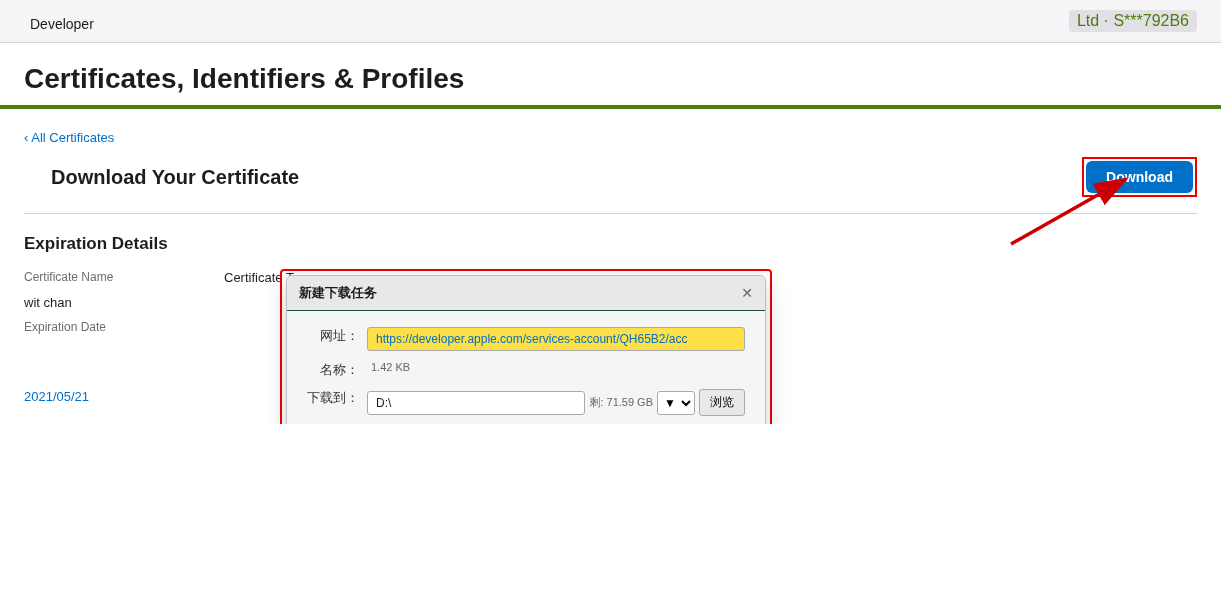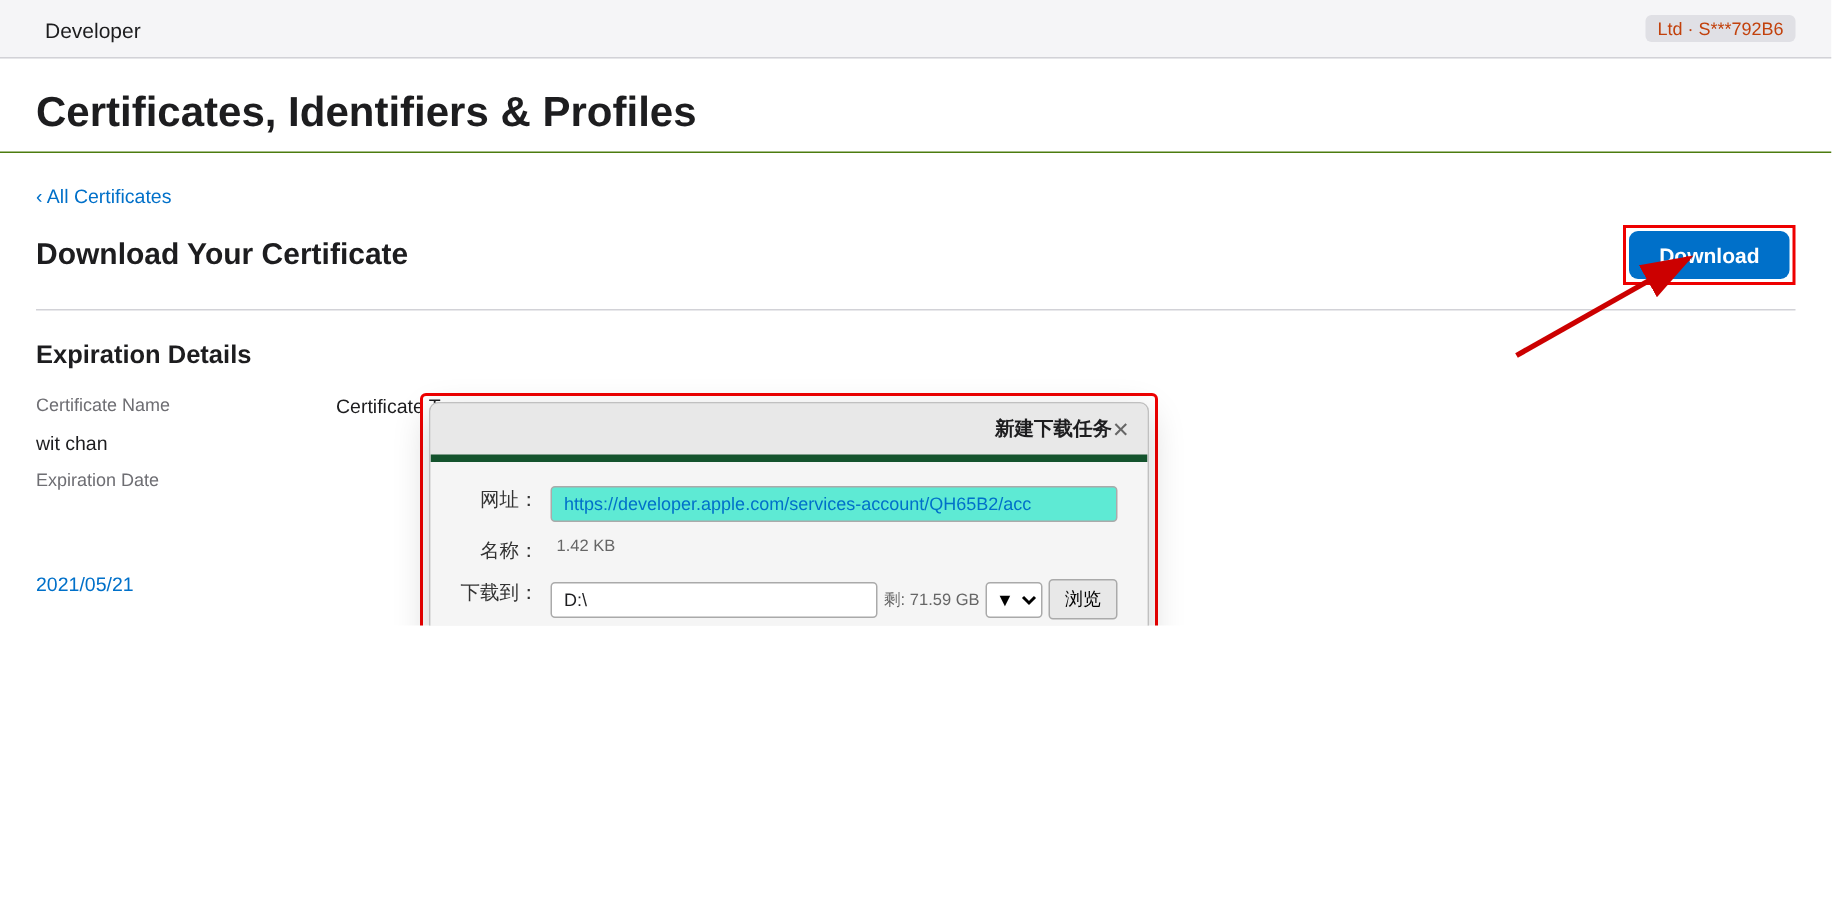--- a/index.html
+++ b/index.html
@@ -24,31 +24,31 @@
       align-items: center;
       gap: 6px;
       font-size: 14px;
       font-weight: 500;
       color: #1d1d1f;
     }
     .apple-icon {
       font-size: 18px;
     }
     .header-account {
-      font-size: 12px;
-      color: #c2410c;
+      font-size: 16px;
+      color: #4d7c0f;
       background: #e0e0e5;
       padding: 2px 8px;
       border-radius: 4px;
     }
 
     
     .page-title-bar {
       padding: 20px 24px 10px 24px;
-      border-bottom: 1px solid #4d7c0f;
+      border-bottom: 4px solid #4d7c0f;
     }
     .page-title {
       font-size: 28px;
       font-weight: 700;
       color: #1d1d1f;
     }
 
     
     .content {
       padding: 20px 24px;
@@ -63,20 +63,21 @@
     }
     .back-link::before {
       content: "‹ ";
     }
 
     .section-header {
       display: flex;
       align-items: center;
       justify-content: space-between;
       margin-bottom: 16px;
+      margin-left: 27px;
     }
     .section-title {
       font-size: 20px;
       font-weight: 700;
       color: #1d1d1f;
     }
 
     .download-btn {
       background: #0070c9;
       color: #fff;
@@ -140,25 +141,25 @@
     .dialog-box {
       background: #f0f0f0;
       border: 1px solid #c0c0c0;
       border-radius: 6px;
       width: 480px;
       box-shadow: 0 8px 24px rgba(0,0,0,0.18);
       overflow: hidden;
     }
     .dialog-titlebar {
       background: #e8e8e8;
-      border-bottom: 5px solid #14532d;
+      border-bottom: 1px solid #14532d;
       padding: 8px 12px;
       display: flex;
       align-items: center;
-      justify-content: flex-end;
+      justify-content: space-between;
     }
     .dialog-title {
       font-size: 13px;
       font-weight: 600;
       color: #1d1d1f;
     }
     .dialog-close {
       cursor: pointer;
       font-size: 14px;
       color: #666;
@@ -182,21 +183,21 @@
       width: 52px;
       text-align: right;
       flex-shrink: 0;
     }
     .dialog-input {
       flex: 1;
       font-size: 12px;
       padding: 4px 8px;
       border: 1px solid #aaa;
       border-radius: 3px;
-      background: #5eead4;
+      background: #fde047;
       color: #0070c9;
       outline: none;
     }
     .dialog-input.filename {
       color: #1d1d1f;
       font-weight: 500;
     }
     .filesize-badge {
       font-size: 11px;
       color: #666;

